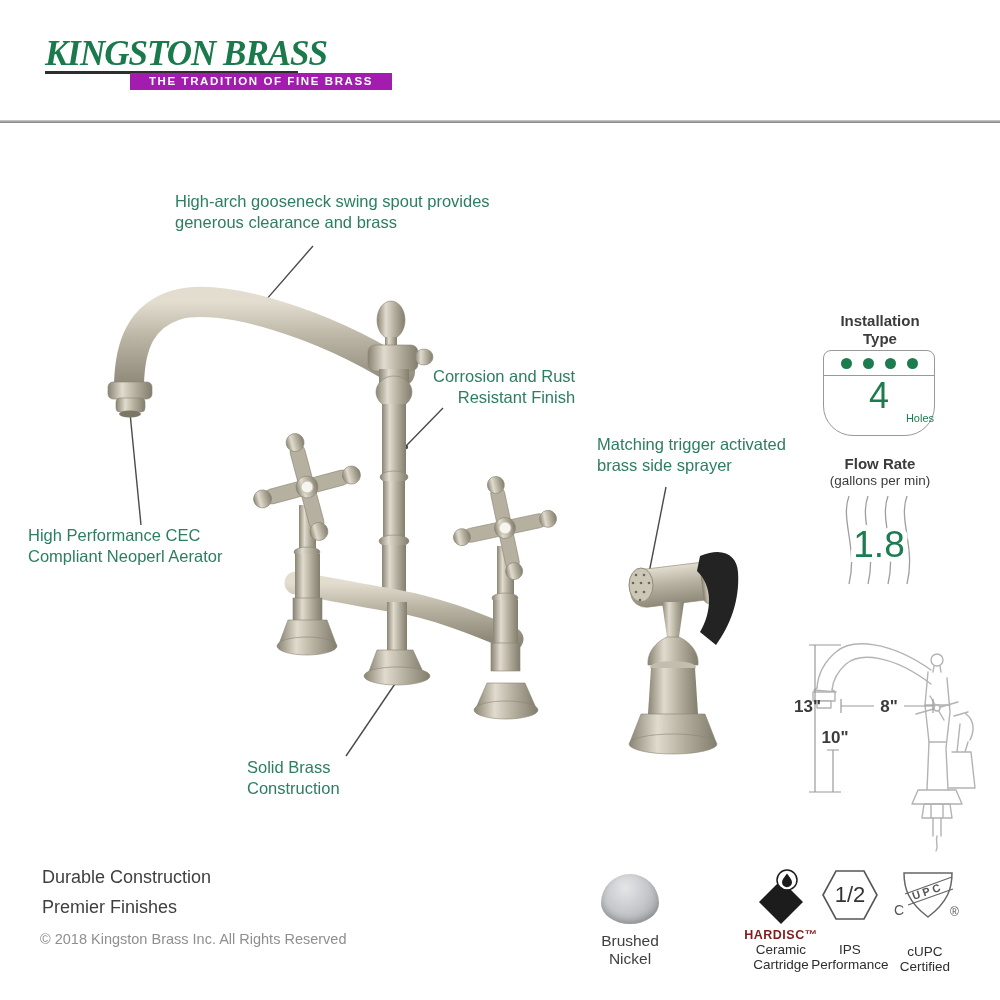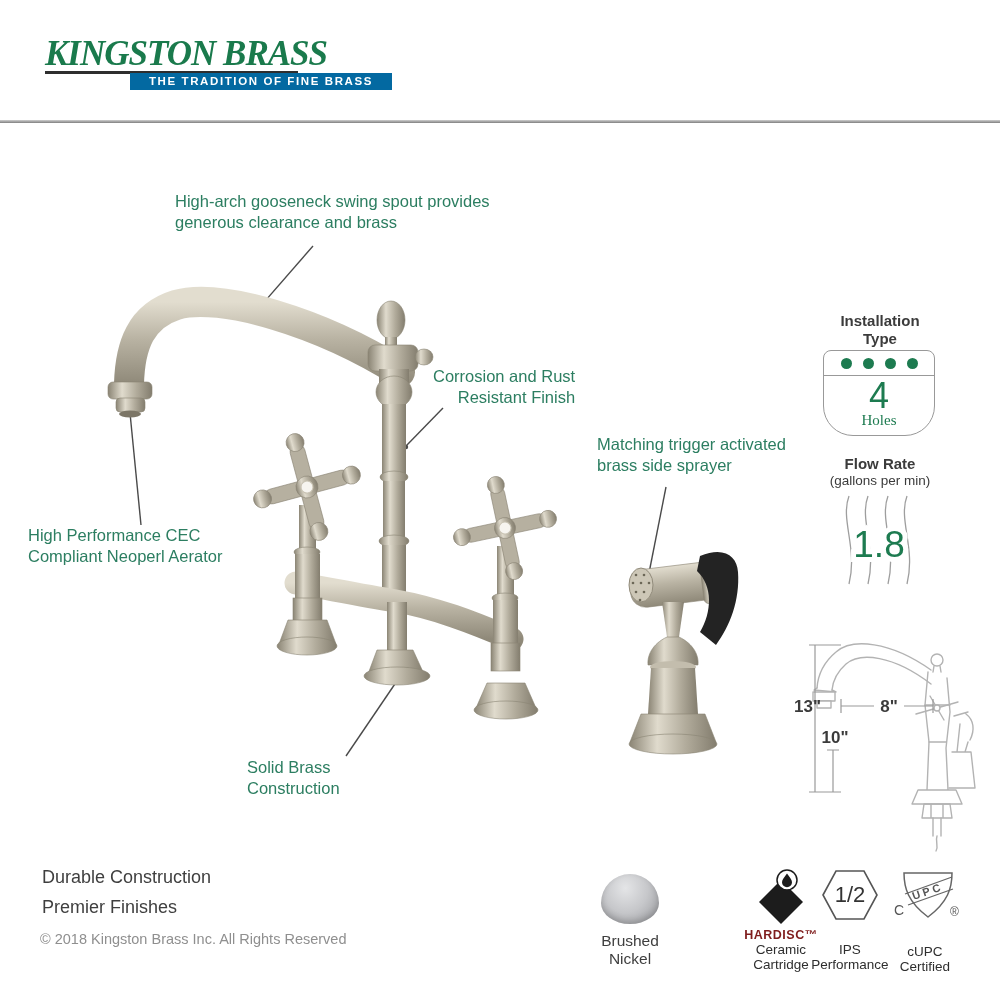--- a/index.html
+++ b/index.html
@@ -4,21 +4,21 @@
 <style>
   html,body{margin:0;padding:0;background:#fff;}
   .page{position:relative;width:1000px;height:1000px;background:#fff;overflow:hidden;
         font-family:"Liberation Sans",sans-serif;color:var(--ink,#3b3b3b);}
 
   
   .brand-name{position:absolute;left:45px;top:34px;font-family:"Liberation Serif",serif;
       font-style:italic;font-weight:bold;font-size:35px;letter-spacing:-1px;
       color:var(--brand-green,#1a7a4c);white-space:nowrap;}
   .brand-underline{position:absolute;left:45px;top:71px;width:253px;height:3px;background:#2e2e2e;}
-  .brand-tagline{position:absolute;left:130px;top:73px;width:262px;height:17px;background:#0369a1;
+  .brand-tagline{position:absolute;left:130px;top:73px;width:262px;height:17px;background:#a21caf;
       color:#fff;font-size:11.5px;font-weight:bold;letter-spacing:1.6px;text-align:center;line-height:17px;}
   .header-rule{position:absolute;left:0;top:120px;width:1000px;height:3px;
       background:linear-gradient(#cfcfcf,#7f7f7f);}
 
   
   .callout{position:absolute;color:var(--callout-green,#2c7e61);font-size:16.5px;
       line-height:21px;white-space:pre-line;}
   #co-spout{left:175px;top:191px;}
   #co-finish{left:433px;top:366px;text-align:right;}
   #co-sprayer{left:597px;top:434px;}
@@ -27,21 +27,21 @@
 
   
   .install-title{position:absolute;left:823px;top:312px;width:114px;text-align:center;
       font-size:15px;font-weight:bold;line-height:18px;white-space:pre-line;color:var(--ink,#3b3b3b);}
   .install-card{position:absolute;left:823px;top:350px;width:112px;height:86px;background:#fff;
       border:1.6px solid #999;border-radius:8px 8px 30px 30px;box-sizing:border-box;}
   .install-band{height:24px;border-bottom:1.6px solid #999;display:flex;align-items:center;
       justify-content:center;gap:11px;}
   .install-dot{width:11px;height:11px;border-radius:50%;background:var(--accent-green,#1d7b50);}
   .install-count{text-align:center;color:var(--accent-green,#1d7b50);font-size:36px;line-height:38px;margin-top:1px;}
-  .install-unit{text-align:center;color:var(--accent-green,#1d7b50);font-size:15px;margin-top:-3px;font-family:Liberation Serif, serif;}
+  .install-unit{text-align:right;color:var(--accent-green,#1d7b50);font-size:11px;margin-top:-3px;}
 
   
   .flow-title{position:absolute;left:810px;top:455px;width:140px;text-align:center;
       font-size:15px;font-weight:bold;color:var(--ink,#3b3b3b);}
   .flow-sub{position:absolute;left:810px;top:473px;width:140px;text-align:center;
       font-size:13.5px;color:var(--ink,#3b3b3b);}
 
   
   .feature{position:absolute;left:42px;font-size:18px;color:#3f3f3f;}
   #feat-1{top:867px;} #feat-2{top:897px;}

